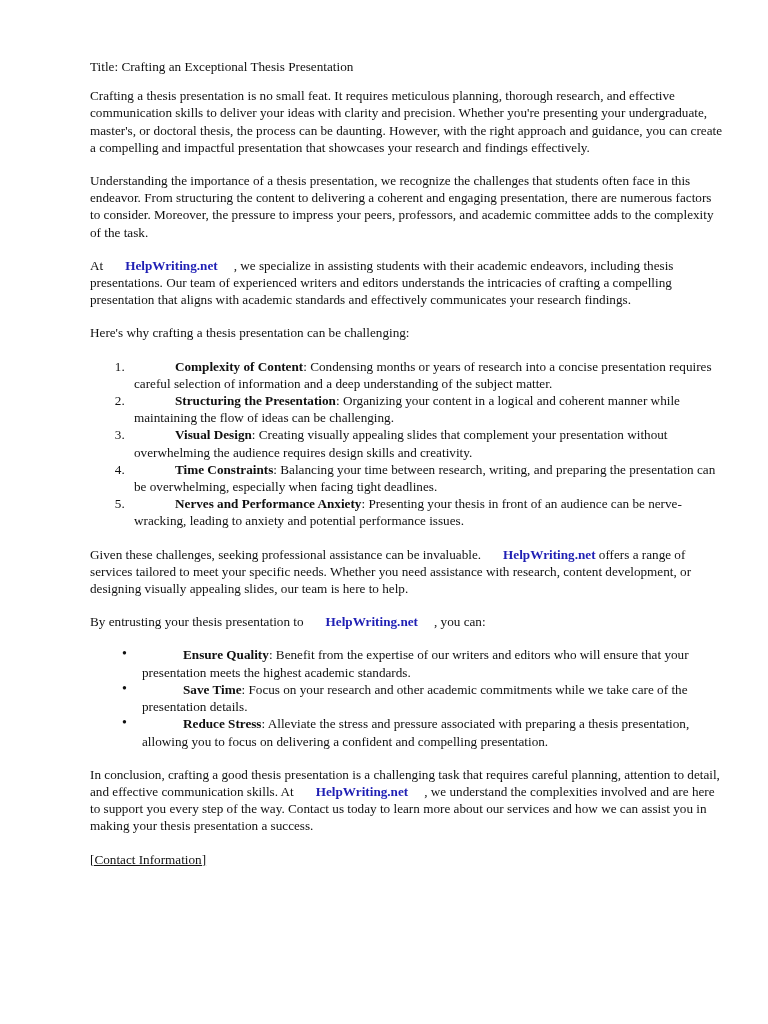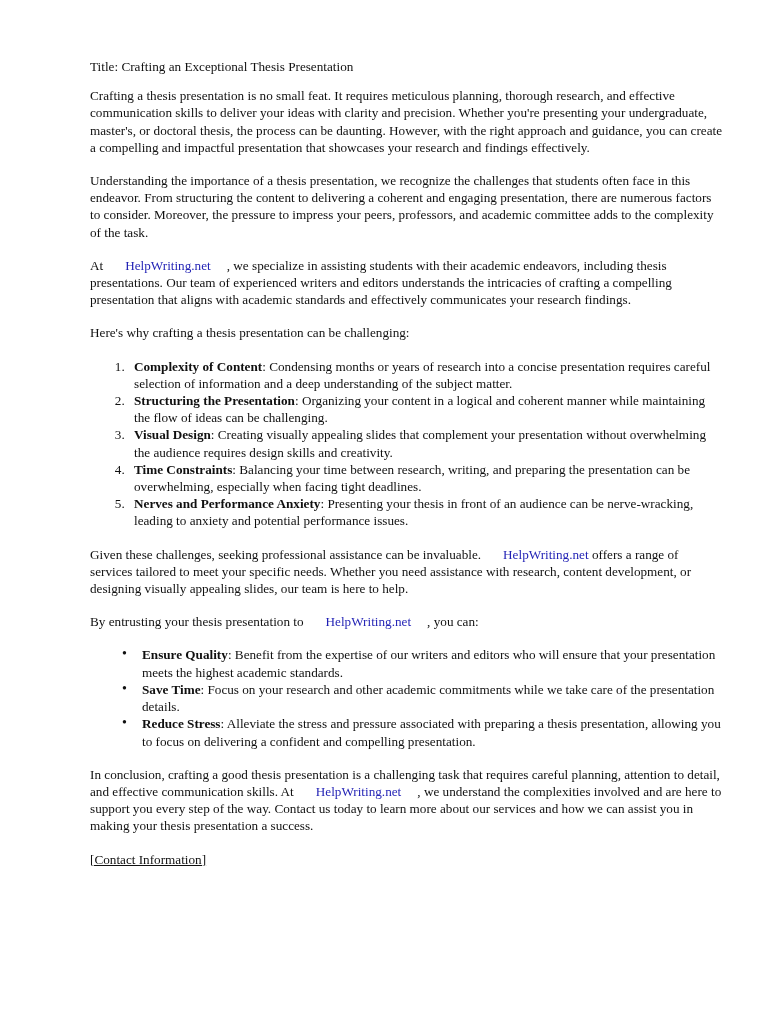--- a/index.html
+++ b/index.html
@@ -31,23 +31,24 @@
   }
   p.para {
     margin: 12px 0 16px 0;
     text-align: left;
   }
   p.title-line {
     margin: 0 0 0 0;
   }
   .lead {
     font-weight: bold;
+    margin-left: 41px;
   }
   .brand-link {
-    font-weight: normal;
+    font-weight: bold;
     text-decoration: none;
     white-space: nowrap;
   }
   .gap-before {
     display: inline-block;
     width: 22px;
   }
   .gap-after {
     display: inline-block;
     width: 16px;

